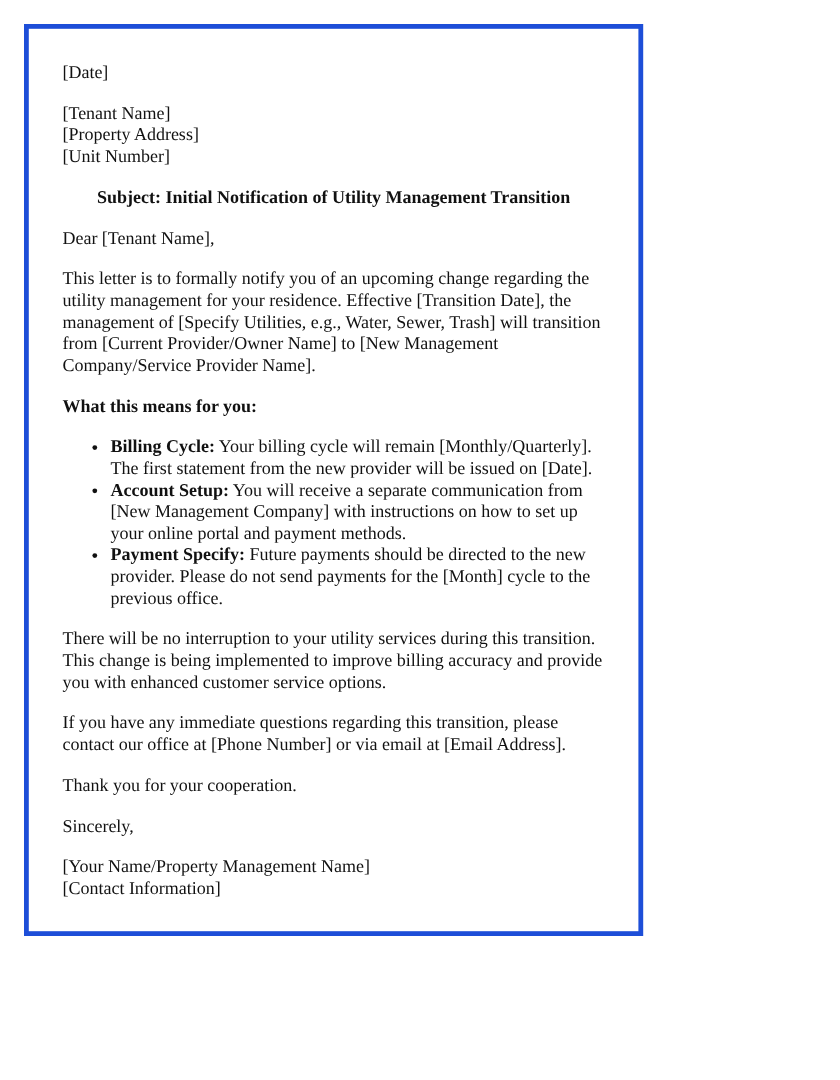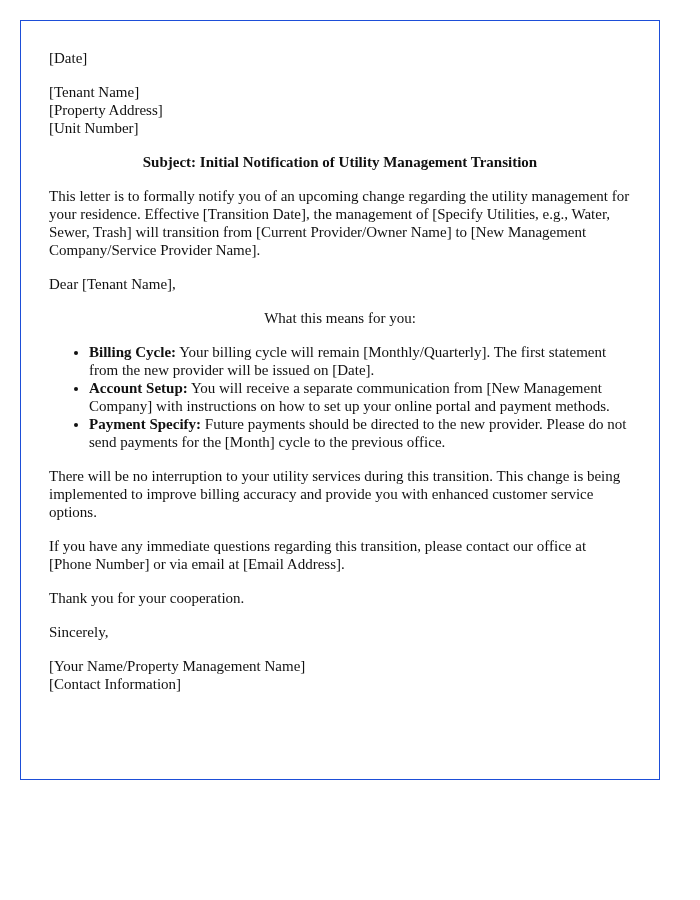--- a/index.html
+++ b/index.html
@@ -13,39 +13,38 @@
       position: relative;
       font-family: "Liberation Serif", "DejaVu Serif", serif;
       font-size: 15px;
       line-height: 18px;
       color: #111111;
     }
     .letter {
       position: absolute;
       left: 20px;
       top: 20px;
-      width: 640px;
+      width: 516px;
       height: 760px;
-      border: 1px solid #1d4ed8;
+      border: 4px solid #1d4ed8;
       box-sizing: border-box;
       padding: 28px 28px 0 28px;
     }
     p {
       margin: 0 0 16px 0;
     }
     .block-line {
       display: block;
     }
     .subject {
       font-weight: bold;
       text-align: center;
     }
     .section-heading {
-      font-weight: normal;
-      text-align: center;
+      font-weight: bold;
     }
     ul {
       margin: 0 0 16px 0;
       padding-left: 40px;
     }
     li {
       margin: 0;
       font-family: Liberation Serif, serif;
     }
     .li-title {
@@ -59,23 +58,23 @@
   <p>[Date]</p>
 
   <p>
     <span class="block-line">[Tenant Name]</span>
     <span class="block-line">[Property Address]</span>
     <span class="block-line">[Unit Number]</span>
   </p>
 
   <p class="subject">Subject: Initial Notification of Utility Management Transition</p>
 
+  <p>Dear [Tenant Name],</p>
+
   <p>This letter is to formally notify you of an upcoming change regarding the utility management for your residence. Effective [Transition Date], the management of [Specify Utilities, e.g., Water, Sewer, Trash] will transition from [Current Provider/Owner Name] to [New Management Company/Service Provider Name].</p>
-
-  <p>Dear [Tenant Name],</p>
 
   <p class="section-heading">What this means for you:</p>
 
   <ul>
     <li>
       <span class="li-title">Billing Cycle:</span><span> Your billing cycle will remain [Monthly/Quarterly]. The first statement from the new provider will be issued on [Date].</span>
     </li>
     <li>
       <span class="li-title">Account Setup:</span><span> You will receive a separate communication from [New Management Company] with instructions on how to set up your online portal and payment methods.</span>
     </li>

